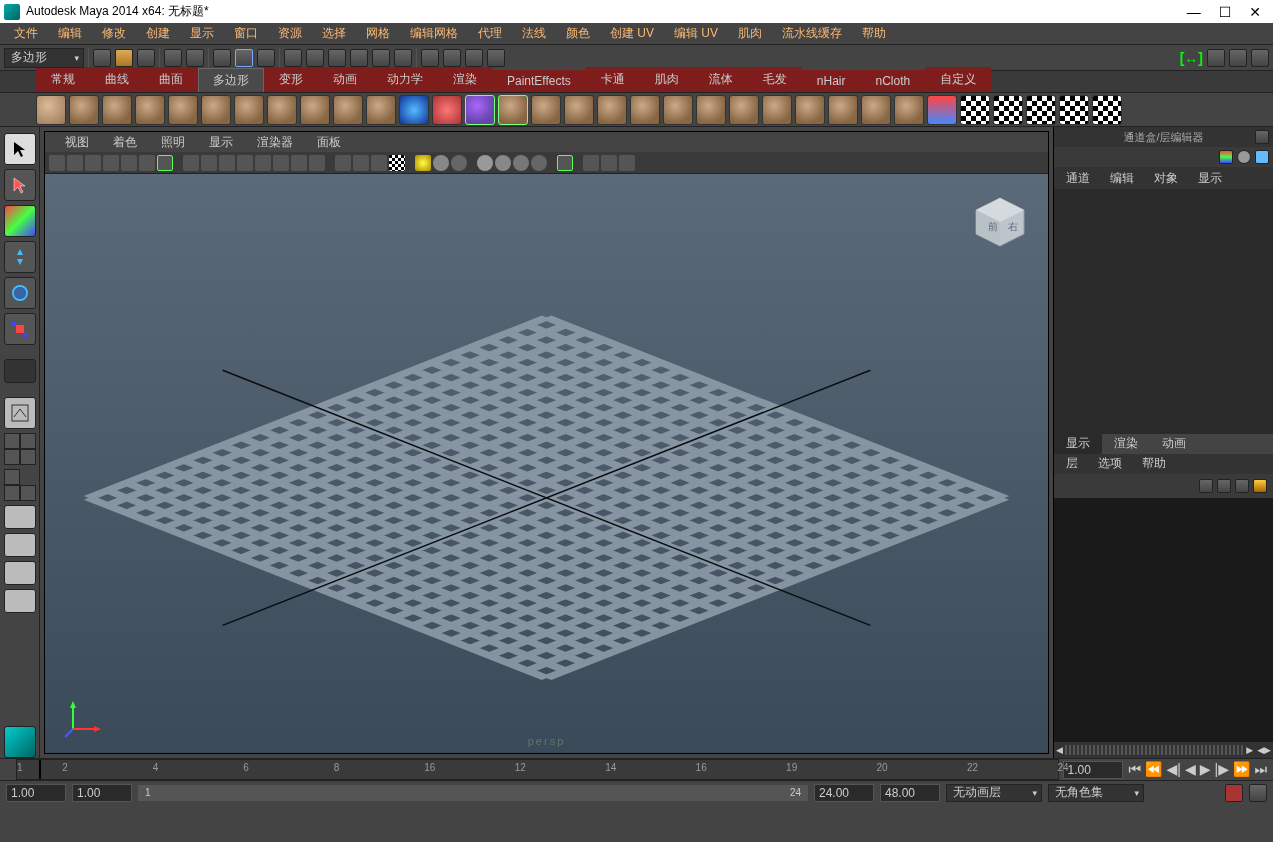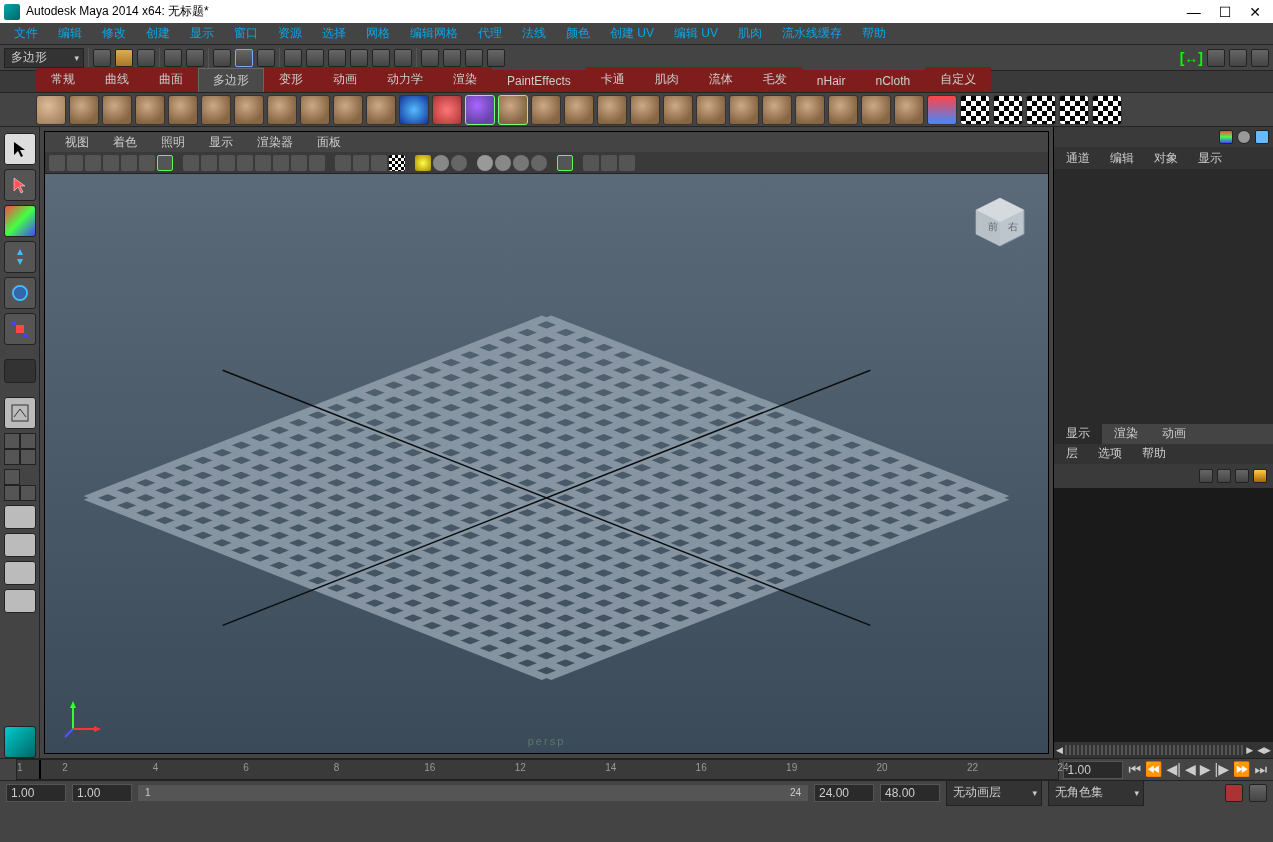--- a/index.html
+++ b/index.html
@@ -2,21 +2,21 @@
 <html><head>
 <meta charset="utf-8">
 <style>
 *{margin:0;padding:0;box-sizing:border-box;font-family:"Microsoft YaHei",sans-serif;user-select:none}
 body{width:1273px;height:842px;background:#444;overflow:hidden;color:#ccc;font-size:12px}
 .titlebar{height:23px;background:#fff;display:flex;align-items:center;padding:0 4px;color:#000;font-size:12px}
 .titlebar .logo{width:16px;height:16px;background:linear-gradient(135deg,#0aa,#066);border-radius:2px;margin-right:6px}
 .titlebar .wincontrols{margin-left:auto;display:flex;gap:18px;padding-right:8px}
 .titlebar .wincontrols span{cursor:pointer;font-size:14px;font-family:Arial}
 .menubar{height:22px;background:#444;display:flex;align-items:center;padding:0 4px;border-bottom:1px solid #222}
-.menubar span{padding:2px 10px;color:#0ea5e9;cursor:pointer;font-size:12px}
+.menubar span{padding:2px 10px;color:#fdba74;cursor:pointer;font-size:12px}
 .statusline{height:26px;background:#444;display:flex;align-items:center;padding:2px 4px;gap:4px;border-bottom:1px solid #222}
 .dropdown{background:#333;border:1px solid #222;height:20px;padding:0 22px 0 6px;color:#ccc;display:inline-flex;align-items:center;position:relative;min-width:80px}
 .dropdown::after{content:"▾";position:absolute;right:4px;font-size:9px}
 .sep{width:1px;height:20px;background:#555}
 .iconbtn{width:18px;height:18px;background:linear-gradient(180deg,#666,#444);border:1px solid #222;border-radius:2px;display:inline-block;cursor:pointer}
 .iconbtn.tiny{width:14px;height:14px}
 .right-icons{margin-left:auto;display:flex;gap:4px;align-items:center}
 .bracket-icon{color:#0f0;font-weight:bold;font-size:14px}
 .shelftabs{height:22px;background:#3a3a3a;display:flex;align-items:flex-end;padding-left:36px;border-bottom:1px solid #222}
 .shelftabs .tab{padding:3px 14px;color:#ccc;cursor:pointer;font-size:12px;background:#7f1d1d;border:1px solid transparent}
@@ -61,21 +61,21 @@
 .tl-ruler{flex:1;height:100%;position:relative;background:#3a3a3a;border:1px solid #222;margin:0 4px}
 .tl-ruler .tick{position:absolute;top:2px;font-size:10px;color:#999}
 .tl-cur{position:absolute;bottom:0;left:22px;width:2px;height:100%;background:#000}
 .tl-field{width:60px;height:18px;background:#2a2a2a;border:1px solid #555;color:#ccc;padding:0 4px;display:flex;align-items:center}
 .tl-controls{display:flex;gap:4px;padding:0 6px}
 .tl-controls span{cursor:pointer;font-size:14px;color:#ccc}
 .rangebar{height:24px;background:#444;display:flex;align-items:center;gap:6px;padding:0 6px;border-top:1px solid #222}
 .rangebar .rf{width:60px;height:18px;background:#2a2a2a;border:1px solid #555;color:#ccc;padding:0 4px;display:flex;align-items:center}
 .rangebar .slider{flex:0 0 670px;height:16px;background:#2a2a2a;border:1px solid #555;position:relative}
 .rangebar .slider .handle{position:absolute;height:100%;background:#555;display:flex;align-items:center;justify-content:space-between;padding:0 6px;color:#ccc;font-size:10px}
-.rangebar .dd{min-width:96px;height:26px}
+.rangebar .dd{min-width:96px;height:18px}
 svg{display:block}
 </style>
 </head>
 <body>
 
 <div class="titlebar">
   <div class="logo"></div>
   <span>Autodesk Maya 2014 x64: 无标题*</span>
   <div class="wincontrols">
     <span>—</span>
@@ -379,20 +379,26 @@
           <line x1="10" y1="30" x2="34" y2="30" stroke="#f33" stroke-width="2"></line>
             <polygon points="38,30 31,27 31,33" fill="#f33"></polygon>
           <line x1="10" y1="30" x2="2" y2="38" stroke="#55f" stroke-width="2"></line>
         </svg>
       </div>
       <div class="persp-label">persp</div>
     </div>
   </div>
 
   <div class="right-panel">
+    <div class="rp-title">
+      <span>通道盒/层编辑器</span>
+      <div class="ico">
+          <span class="iconbtn tiny"></span>
+        </div>
+    </div>
     <div class="rp-sub">
       <span class="iconbtn tiny" style="background:linear-gradient(#f44,#4f4,#44f)"></span>
       <span class="iconbtn tiny" style="background:#999;border-radius:50%"></span>
       <span class="iconbtn tiny" style="background:#6bf"></span>
     </div>
     <div class="rp-tabs" id="chtabs">
         <span>通道</span>
         <span>编辑</span>
         <span>对象</span>
         <span>显示</span>

